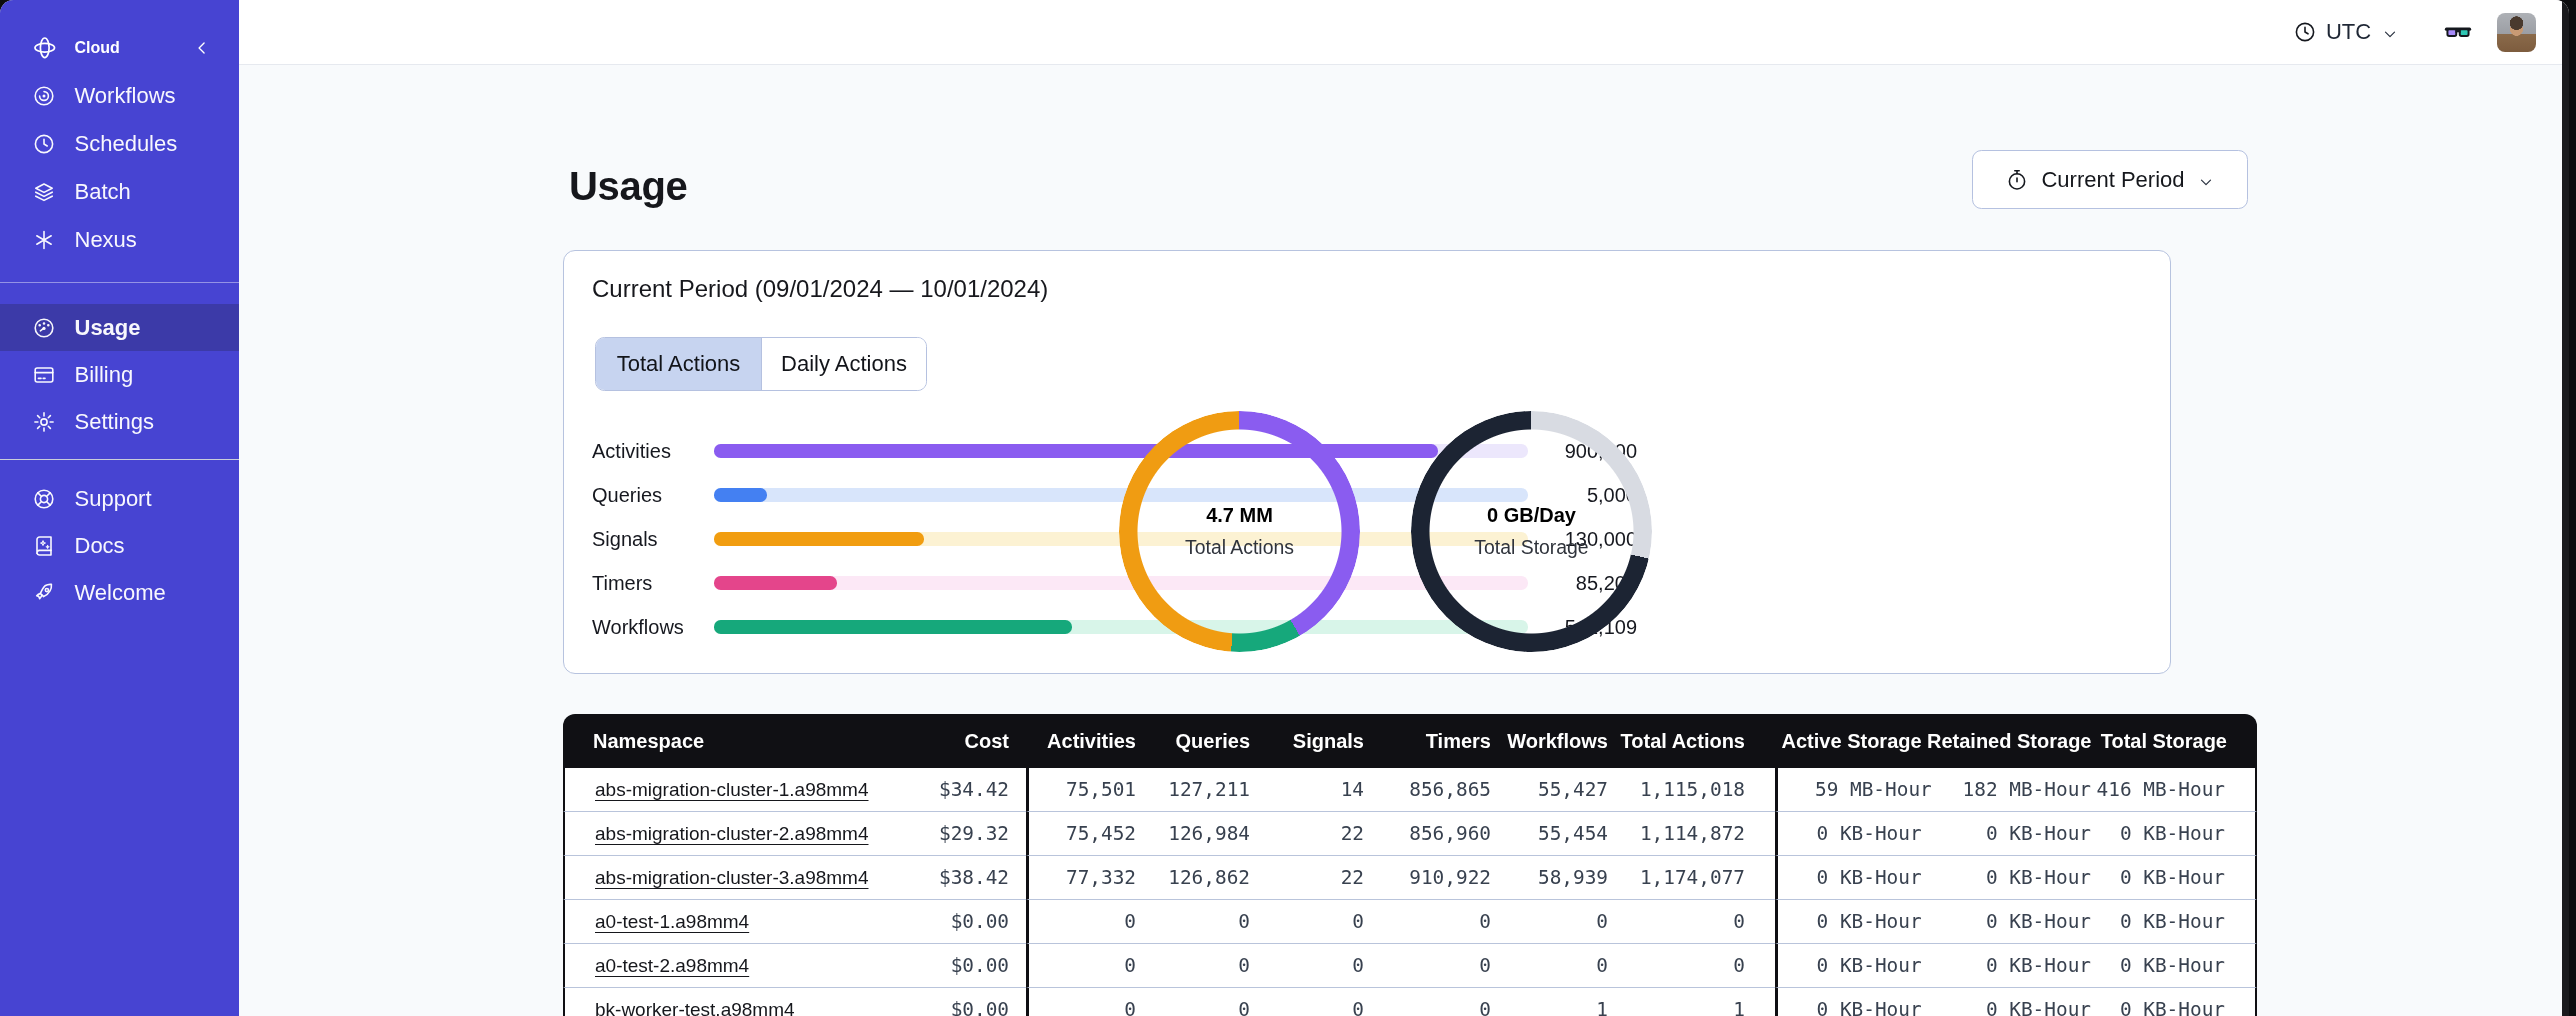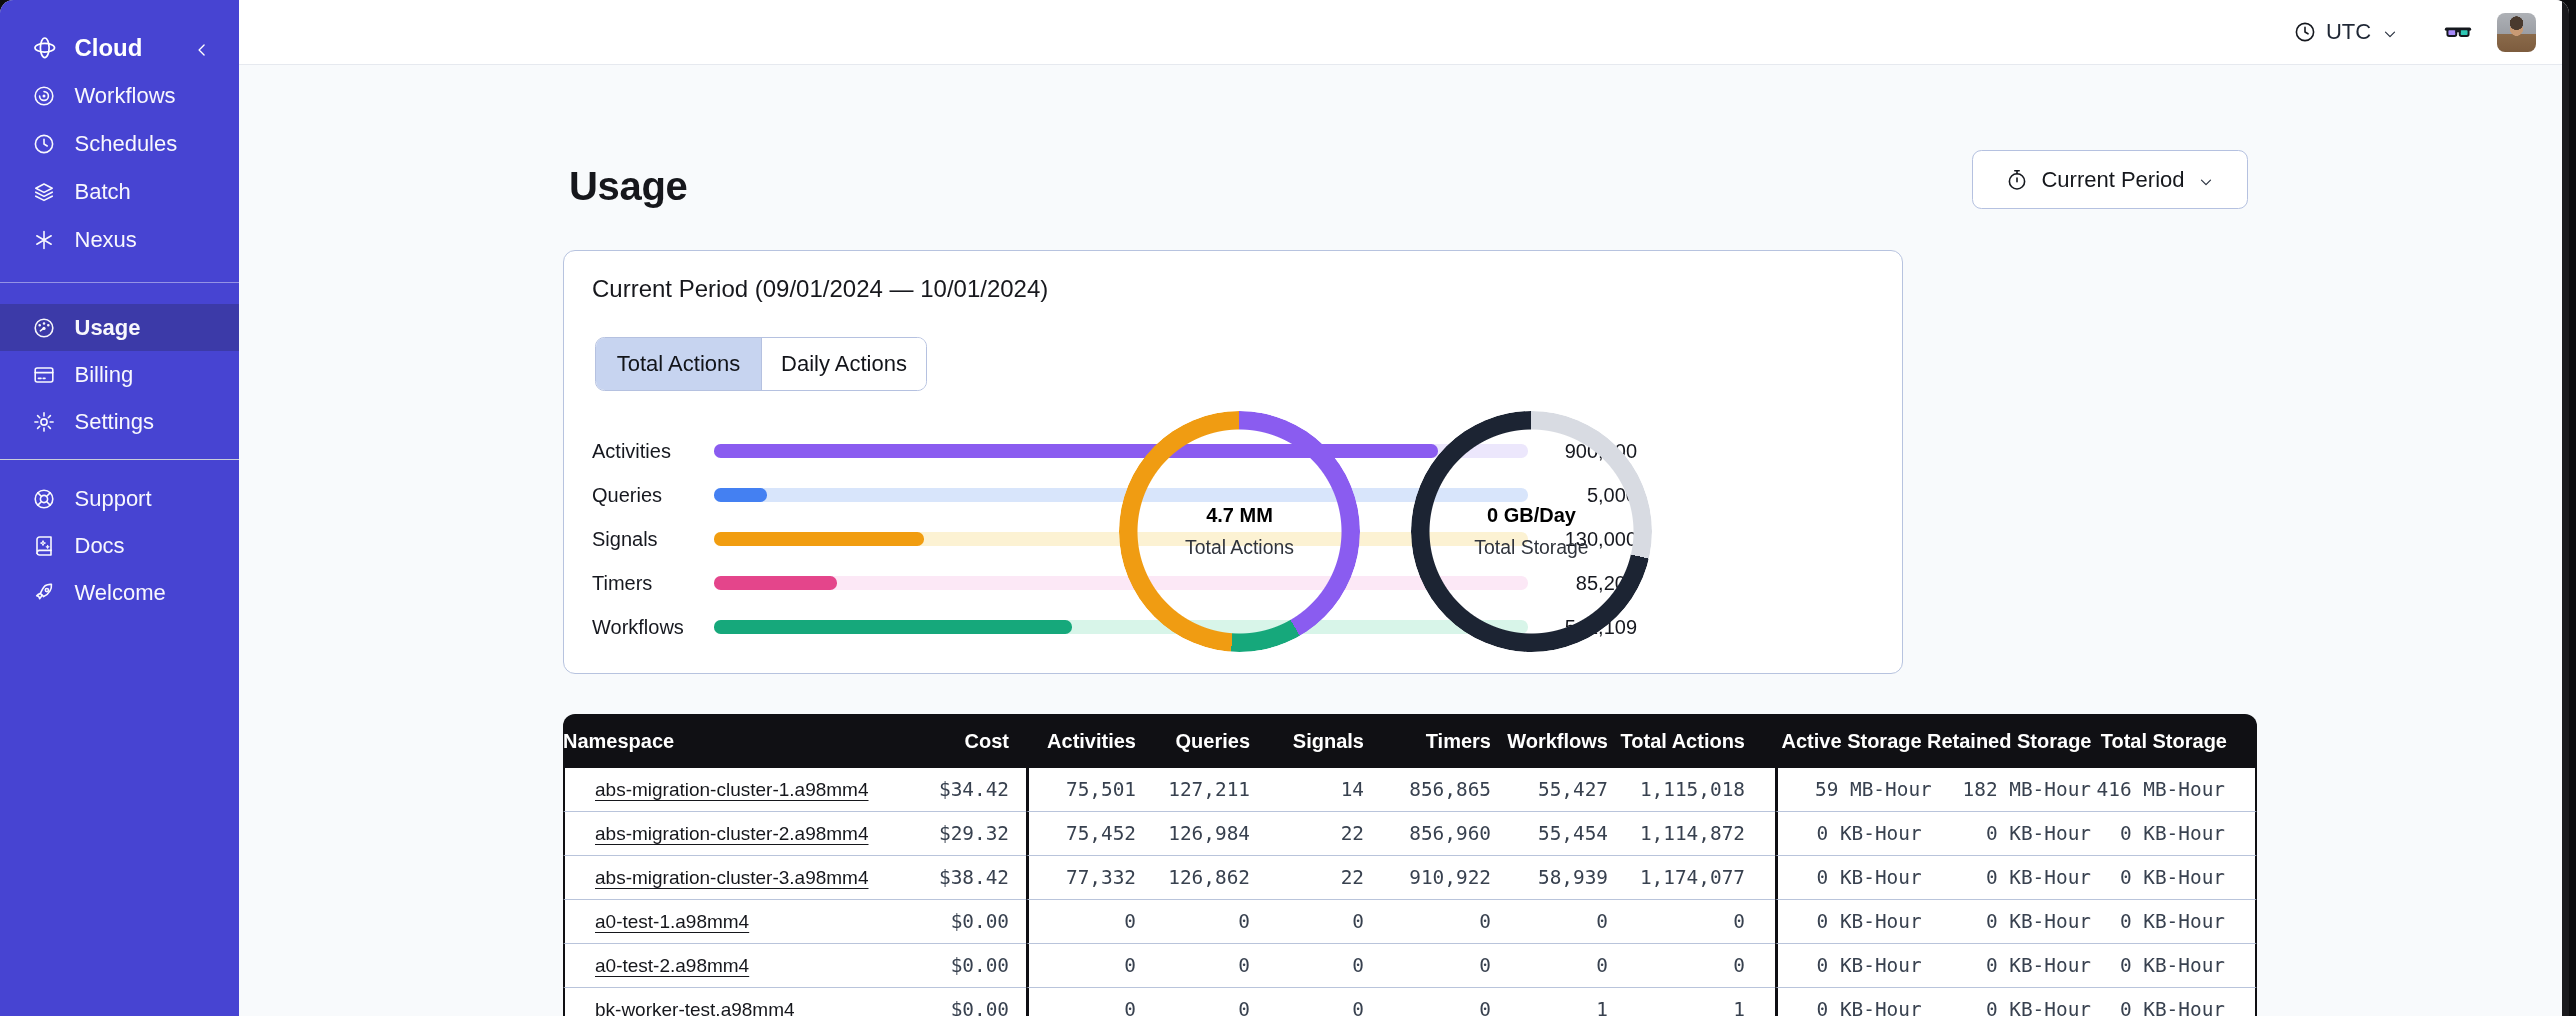--- a/index.html
+++ b/index.html
@@ -5,21 +5,21 @@
   * { margin:0; padding:0; box-sizing:border-box; }
   html,body { width:2576px; height:1016px; overflow:hidden; background:#0c0c0e;
               font-family:"Liberation Sans", sans-serif; }
   .app { position:absolute; left:0; top:0; width:2569px; height:1016px;
          background:#F8FAFC; border-radius:13.4px 13.4px 0 0; overflow:hidden; }
   .screen-edge { position:absolute; right:0; top:0; width:6.7px; height:1016px; background:#1a1a1d; }
 
   
   .sidebar { position:absolute; left:0; top:0; width:239px; height:1016px; background:#4744D2; color:#fff; }
   .brand { display:flex; align-items:center; height:48px; margin-top:24px; padding-left:31.5px; gap:17.4px;
-           font-size:24px; font-weight:600; cursor:pointer; }
+           font-size:16px; font-weight:600; cursor:pointer; }
   .brand .nav-ic { width:25.5px; height:25.5px; }
   .collapse { margin-left:auto; margin-right:27px; width:20px; height:20px; }
   .sidebar ul { list-style:none; }
   .nav-item { display:flex; align-items:center; height:48px; padding-left:31.5px; gap:19px;
               font-size:22px; color:rgba(255,255,255,.96); cursor:pointer; }
   #nav-account .nav-item, #nav-footer .nav-item { height:47px; }
   .nav-item.active { background:#3C3AA8; font-weight:700; }
   .nav-ic { width:24px; height:24px; flex:0 0 auto; display:flex; }
   .nav-ic svg, .collapse svg { width:100%; height:100%; }
   .sb-div1 { height:1.3px; background:rgba(255,255,255,.42); margin-top:18px; }
@@ -48,21 +48,21 @@
   
   .page-title { position:absolute; left:569px; top:166px; font-size:40px; font-weight:600;
                 color:#16171C; line-height:1; letter-spacing:-0.3px; }
   .period-btn { position:absolute; left:1972px; top:150px; width:276px; height:59px;
                 display:flex; align-items:center; justify-content:center; gap:12px;
                 background:#fff; border:1.7px solid #B5C1E0; border-radius:9.4px; cursor:pointer;
                 font-family:inherit; font-size:22px; font-weight:500; color:#15171C; }
   .period-btn .ic-sw { width:24px; height:24px; color:#15181E; }
 
   
-  .card { position:absolute; left:563px; top:250px; width:1340px; height:424px;
+  .card { position:absolute; left:563px; top:250px; width:1608px; height:424px;
           background:#fff; border:1.3px solid #B7C3DF; border-radius:12px; }
   .card-title { position:absolute; left:28px; top:24px; font-size:24px; font-weight:500; color:#17181D; }
   .tabs { position:absolute; left:31px; top:86px; height:54px; display:flex;
           border:1.3px solid #B5C1E0; border-radius:9.4px; overflow:hidden; background:#fff; }
   .tab { width:165px; border:none; background:#fff; cursor:pointer; font-family:inherit;
          font-size:22px; font-weight:500; color:#121419; }
   .tab + .tab { border-left:1.3px solid #B5C1E0; }
   .tab.active { background:#C7D4F0; }
 
   .bars { position:absolute; left:28px; top:178px; }
@@ -80,21 +80,21 @@
   .donut-center { position:absolute; inset:0; display:flex; flex-direction:column;
                   align-items:center; justify-content:center; gap:9.4px; }
   .donut-value { font-size:20px; font-weight:600; color:#000000; }
   .donut-label { font-size:19.4px; color:#30343C; }
 
   
   .usage-table { position:absolute; left:563px; top:714px; width:1694px;
                  border-collapse:separate; border-spacing:0; table-layout:fixed; }
   .usage-table th { background:#101014; color:#fff; font-size:20px; font-weight:600; height:54px;
                     text-align:right; padding:0 4px 0 0; white-space:nowrap; }
-  .usage-table th:first-child { border-radius:12px 0 0 0; text-align:left; }
+  .usage-table th:first-child { border-radius:12px 0 0 0; text-align:left; padding-left:30px; }
   .usage-table th:last-child  { border-radius:0 12px 0 0; }
   .usage-table td { background:#fff; height:44px; border-bottom:1.3px solid #B9C4DB;
                     font-family:"DejaVu Sans Mono", monospace; font-size:19.4px; color:#38414F;
                     text-align:right; padding:0 4px 0 0; white-space:nowrap; }
   .usage-table th:nth-child(2),  .usage-table td:nth-child(2)  { padding-right:17px; }
   .usage-table th:nth-child(8),  .usage-table td:nth-child(8)  { padding-right:30px; }
   .usage-table th:nth-child(9),  .usage-table td:nth-child(9)  { padding-right:5.4px; }
   .usage-table th:nth-child(11), .usage-table td:nth-child(11) { padding-right:30px; }
   .usage-table td:nth-child(3), .usage-table td:nth-child(9) { border-left:3.4px solid #0F0F13;padding-left:37px; }
   .usage-table td:first-child { border-left:2px solid #0F0F13; font-family:"Liberation Sans",sans-serif;

